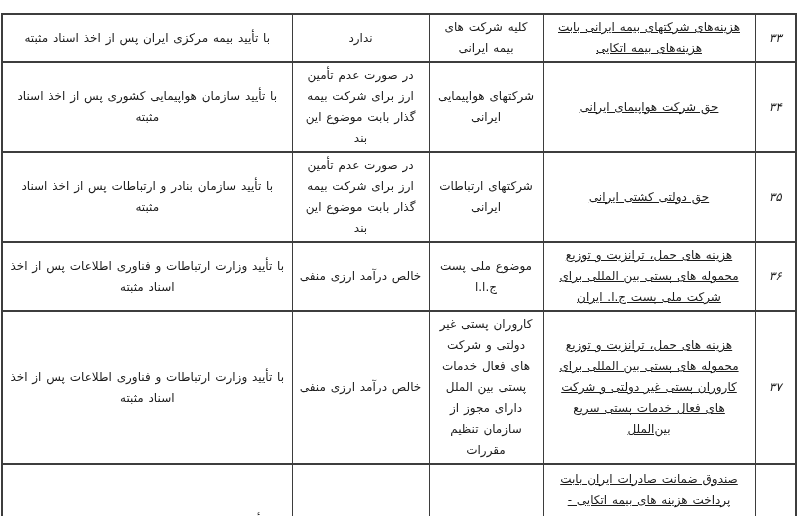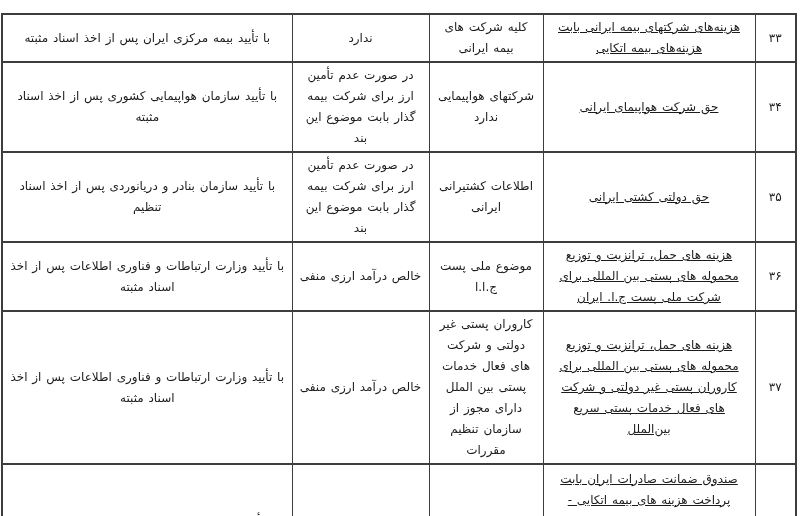--- a/index.html
+++ b/index.html
@@ -32,21 +32,21 @@
     text-align: center;
     vertical-align: middle;
     color: #1c1c1c;
     font-size: 12px;
     line-height: 21px;
     padding: 2px 7px;
     box-sizing: border-box;
     word-spacing: 1px;
   }
   
-  td.col-num  { width: 41px;  font-size: 13px; }
+  td.col-num  { width: 41px;  font-size: 13px; font-style: italic; }
   td.col-desc { width: 212px; text-decoration: underline; }
   td.col-ent  { width: 114px; }
   td.col-cond { width: 137px; margin-left: 24px; }
   td.col-appr { width: 290px; margin-left: 45px; }
   
   tr.r0 { height: 44px;  }
   tr.r1 { height: 67px;  }
   tr.r2 { height: 70px;  }
   tr.r3 { height: 69px;  }
   tr.r4 { height: 110px; }
@@ -63,31 +63,31 @@
         <td class="col-num">۳۳</td>
         <td class="col-desc">هزینه‌های شرکتهای بیمه ایرانی بابت هزینه‌های بیمه اتکایی</td>
         <td class="col-ent">کلیه شرکت های بیمه ایرانی</td>
         <td class="col-cond">ندارد</td>
         <td class="col-appr">با تأیید بیمه مرکزی ایران پس از اخذ اسناد مثبته</td>
       </tr>
 
       <tr class="r1">
         <td class="col-num">۳۴</td>
         <td class="col-desc">حق شرکت هواپیمای ایرانی</td>
-        <td class="col-ent">شرکتهای هواپیمایی ندارد</td>
+        <td class="col-ent">شرکتهای هواپیمایی ایرانی</td>
         <td class="col-cond">در صورت عدم تأمین ارز برای شرکت بیمه گذار بابت موضوع این بند</td>
         <td class="col-appr">با تأیید سازمان هواپیمایی کشوری پس از اخذ اسناد مثبته</td>
       </tr>
 
       <tr class="r2">
         <td class="col-num">۳۵</td>
         <td class="col-desc">حق دولتی کشتی ایرانی</td>
-        <td class="col-ent">اطلاعات کشتیرانی ایرانی</td>
+        <td class="col-ent">شرکتهای ارتباطات ایرانی</td>
         <td class="col-cond">در صورت عدم تأمین ارز برای شرکت بیمه گذار بابت موضوع این بند</td>
-        <td class="col-appr">با تأیید سازمان بنادر و دریانوردی پس از اخذ اسناد تنظیم</td>
+        <td class="col-appr">با تأیید سازمان بنادر و ارتباطات پس از اخذ اسناد مثبته</td>
       </tr>
 
       <tr class="r3">
         <td class="col-num">۳۶</td>
         <td class="col-desc">هزینه های حمل، ترانزیت و توزیع محموله های پستی بین المللی برای شرکت ملی پست ج.ا. ایران</td>
         <td class="col-ent">موضوع ملی پست ج.ا.ا</td>
         <td class="col-cond">خالص درآمد ارزی منفی</td>
         <td class="col-appr">با تأیید وزارت ارتباطات و فناوری اطلاعات پس از اخذ اسناد مثبته</td>
       </tr>
 

